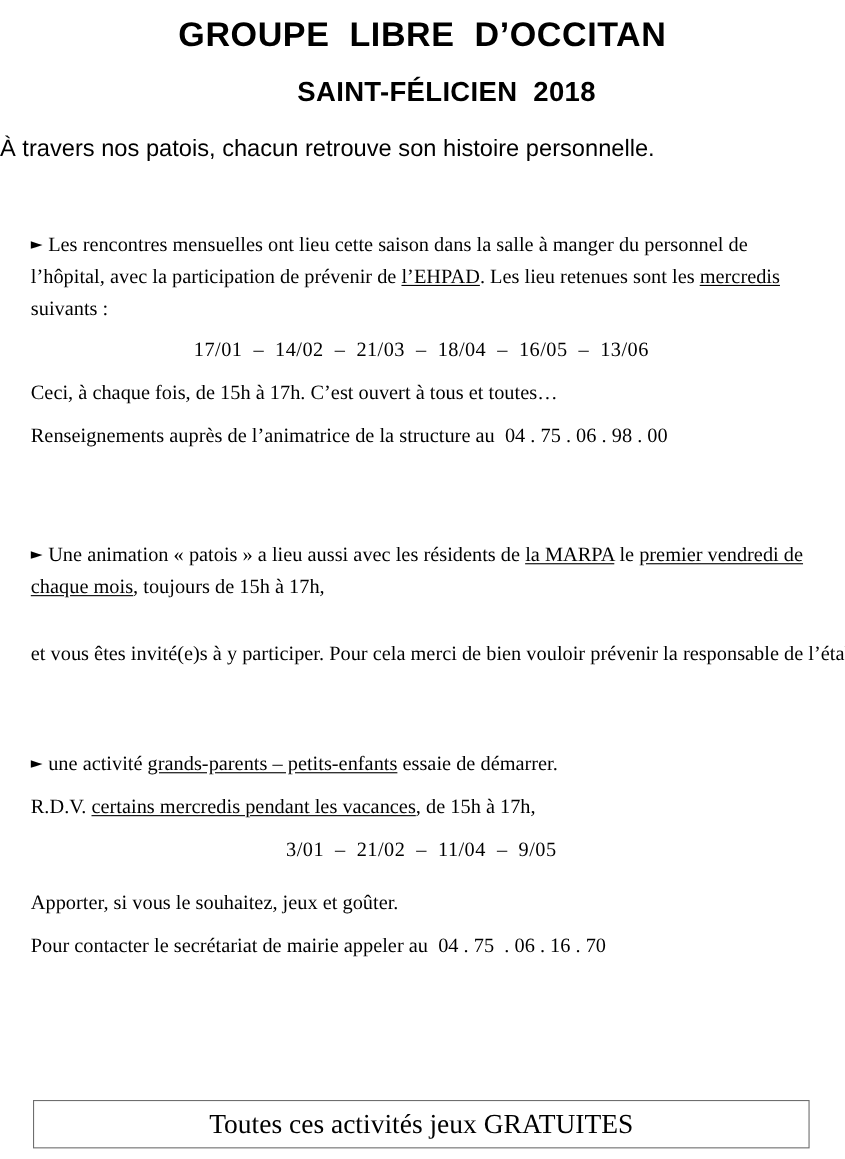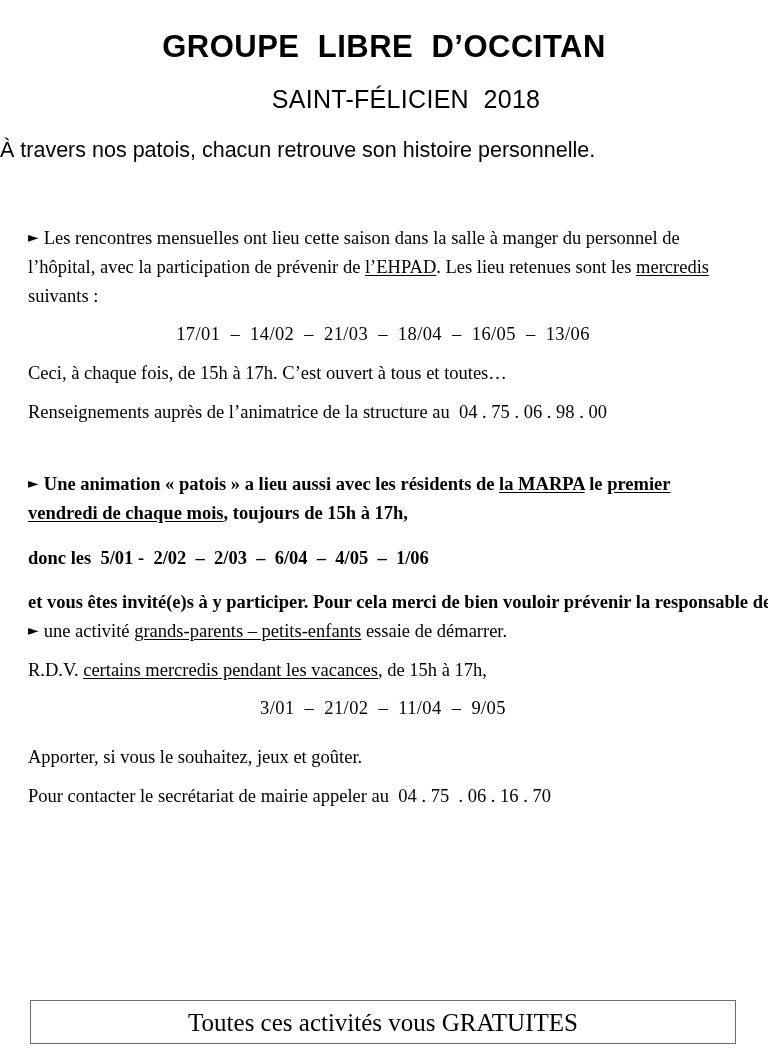--- a/index.html
+++ b/index.html
@@ -26,27 +26,27 @@
   }
 
   
   .title {
     font-family: "Liberation Sans", "DejaVu Sans", sans-serif;
     font-weight: bold;
     font-size: 31px;
     letter-spacing: 0.5px;
     text-align: center;
     margin: 0;
-    padding-top: 30px;
+    padding-top: 15px;
     line-height: 1.1;
     white-space: pre;
   }
   .subtitle {
     font-family: "Liberation Sans", "DejaVu Sans", sans-serif;
-    font-weight: normal;
+    font-weight: bold;
     font-size: 25px;
     letter-spacing: 0.3px;
     text-align: center;
     margin: 0;
     padding-top: 22px;
     line-height: 1.1;
     white-space: pre;
     padding-left: 44px;
   }
   .tagline {
@@ -63,22 +63,22 @@
   .body-area {
     padding: 0 30px 0 28px;
     font-size: 18.5px;
     line-height: 1.55;
   }
 
   .section {
     margin: 0;
   }
   .sec-1 { margin-top: 62px; }
-  .sec-2 { margin-top: 44px; font-weight: bold; }
-  .sec-3 { }
+  .sec-2 { margin-top: 80px; }
+  .sec-3 { margin-top: 72px; }
 
   .para {
     margin: 0;
     text-align: left;
   }
 
   .gap-sm { height: 10px; }
   .gap-md { height: 16px; }
 
   .bullet {
@@ -146,21 +146,20 @@
       <p class="para">Ceci, à chaque fois, de 15h à 17h. C’est ouvert à tous et toutes…</p>
       <div class="gap-sm"></div>
       <p class="para phone">Renseignements auprès de l’animatrice de la structure au  04 . 75 . 06 . 98 . 00</p>
     </section>
 
     <section class="section sec-2">
       <p class="para">
         <span class="bullet">►</span><span>Une animation « patois » a lieu aussi avec les résidents de </span><u class="ul">la MARPA</u><span> le </span><u class="ul">premier vendredi de chaque mois</u><span>, toujours de 15h à 17h,</span>
       </p>
       <div class="gap-md"></div>
-      <p class="para phone">donc les  5/01 -  2/02  –  2/03  –  6/04  –  4/05  –  1/06</p>
       <div class="gap-md"></div>
       <p class="para phone">et vous êtes invité(e)s à y participer. Pour cela merci de bien vouloir prévenir la responsable de l’établissement au  04 . 75 . 06 . 12 . 76</p>
     </section>
 
     <section class="section sec-3">
       <p class="para">
         <span class="bullet">►</span><span>une activité </span><u class="ul">grands-parents – petits-enfants</u><span> essaie de démarrer.</span>
       </p>
       <div class="gap-sm"></div>
       <p class="para">
@@ -171,16 +170,16 @@
       <div class="gap-sm"></div>
       <div class="gap-sm"></div>
       <p class="para">Apporter,  si vous le souhaitez,  jeux et goûter.</p>
       <div class="gap-sm"></div>
       <p class="para phone">Pour contacter le secrétariat de mairie appeler au  04 . 75  . 06 . 16 . 70</p>
     </section>
 
   </div>
 
   <div class="footer-box" style="border-color: rgb(110, 110, 110);">
-    <span class="footer-text">Toutes ces activités vous GRATUITES</span>
+    <span class="footer-text">Toutes ces activités jeux GRATUITES</span>
   </div>
 
 </div>
 
 </body></html>

